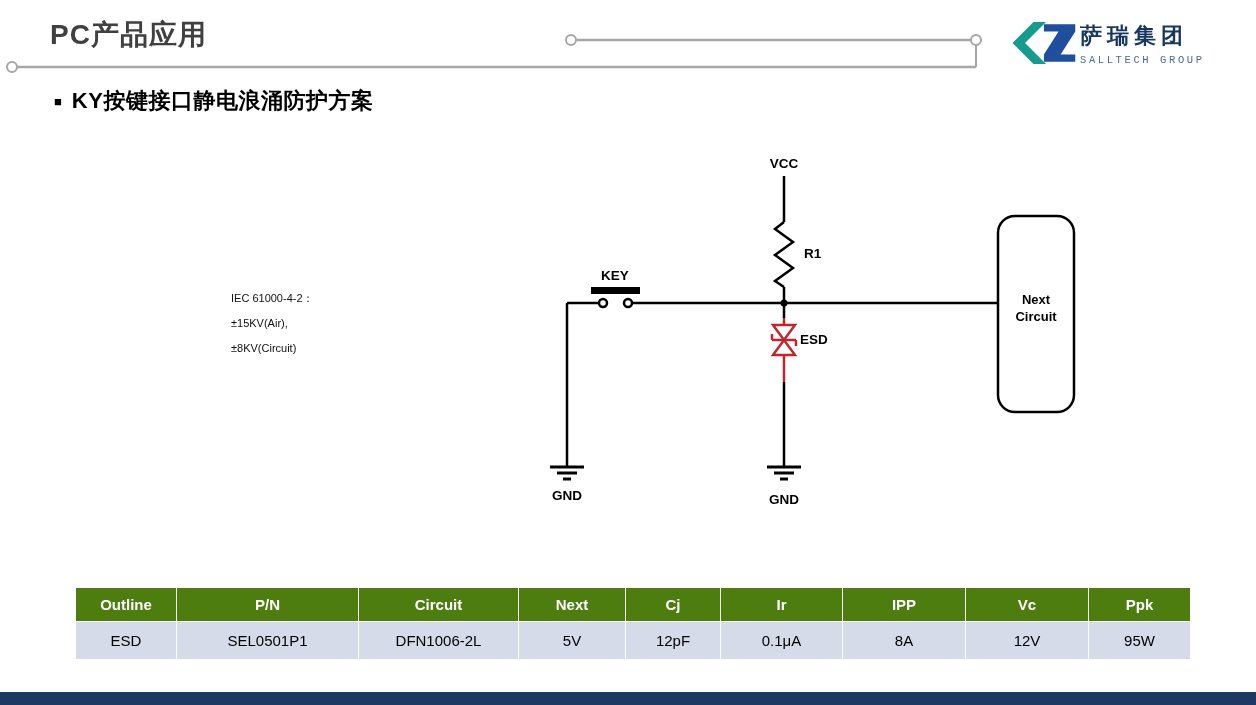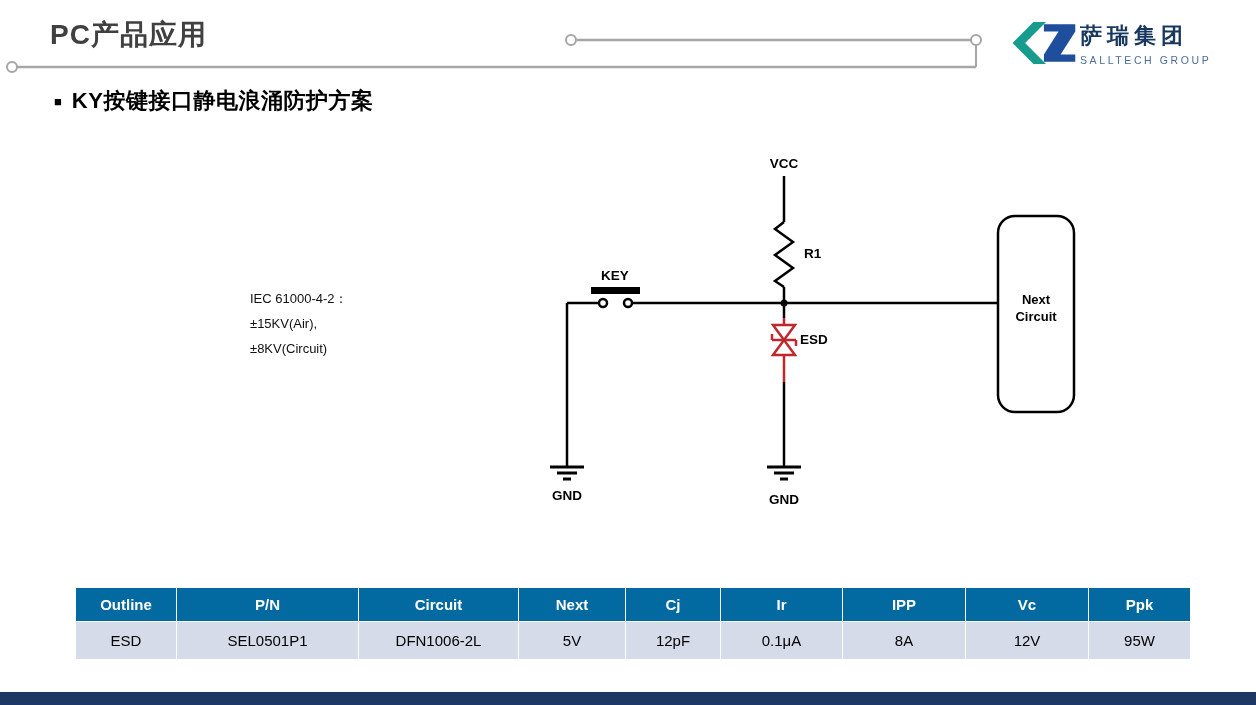--- a/index.html
+++ b/index.html
@@ -9,33 +9,33 @@
 
   .overlay-svg { position:absolute; left:0; top:0; width:1256px; height:705px; }
   .overlay-svg text { font-family:"Liberation Sans", sans-serif; font-weight:bold; fill:#000000; }
 
   .title { position:absolute; left:50px; top:16px; font-size:28px; font-weight:bold;
            color:#404040; letter-spacing:1px; }
 
   .logo { position:absolute; left:1012px; top:20px; display:flex; align-items:flex-end; gap:0; }
   .logo-text { display:flex; flex-direction:column; }
   .logo-name { font-size:22px; font-weight:bold; color:#17375E; letter-spacing:5px; white-space:nowrap; }
-  .logo-sub  { font-size:10.5px; color:#4A6C9B; letter-spacing:2.6px; margin-top:3px; white-space:nowrap; }
+  .logo-sub  { font-size:10.5px; color:#4A6C9B; letter-spacing:2.6px; margin-top:3px; white-space:nowrap;font-family:Liberation Mono, monospace; }
 
   .section-title { position:absolute; left:54px; top:86px; display:flex; align-items:center;
                    gap:10px; color:#000; }
   .section-title .bullet { font-size:13px; line-height:1; }
   .section-title .text { font-size:22px; font-weight:bold; letter-spacing:0.5px; }
 
-  .iec-note { position:absolute; left:250px; top:286px; font-size:13px; color:#101010;
+  .iec-note { position:absolute; left:231px; top:286px; font-size:11px; color:#101010;
               line-height:25px; }
 
   .params { position:absolute; left:75px; top:587px; width:1115px; border-collapse:collapse;
             table-layout:fixed; text-align:center; }
-  .params th { background:#0369a1; color:#ffffff; font-size:15px; font-weight:bold;
+  .params th { background:#4d7c0f; color:#ffffff; font-size:15px; font-weight:bold;
                height:34px; border:1.5px solid #ffffff; }
   .params td { background:#D6DBE9; color:#000000; font-size:15px; height:38px;
                border:1.5px solid #ffffff; }
 
   .footer-bar { position:absolute; left:0; bottom:0; width:1256px; height:13px; background:#1E3864; }
 </style>
 </head>
 <body>
 
 <div class="page">

